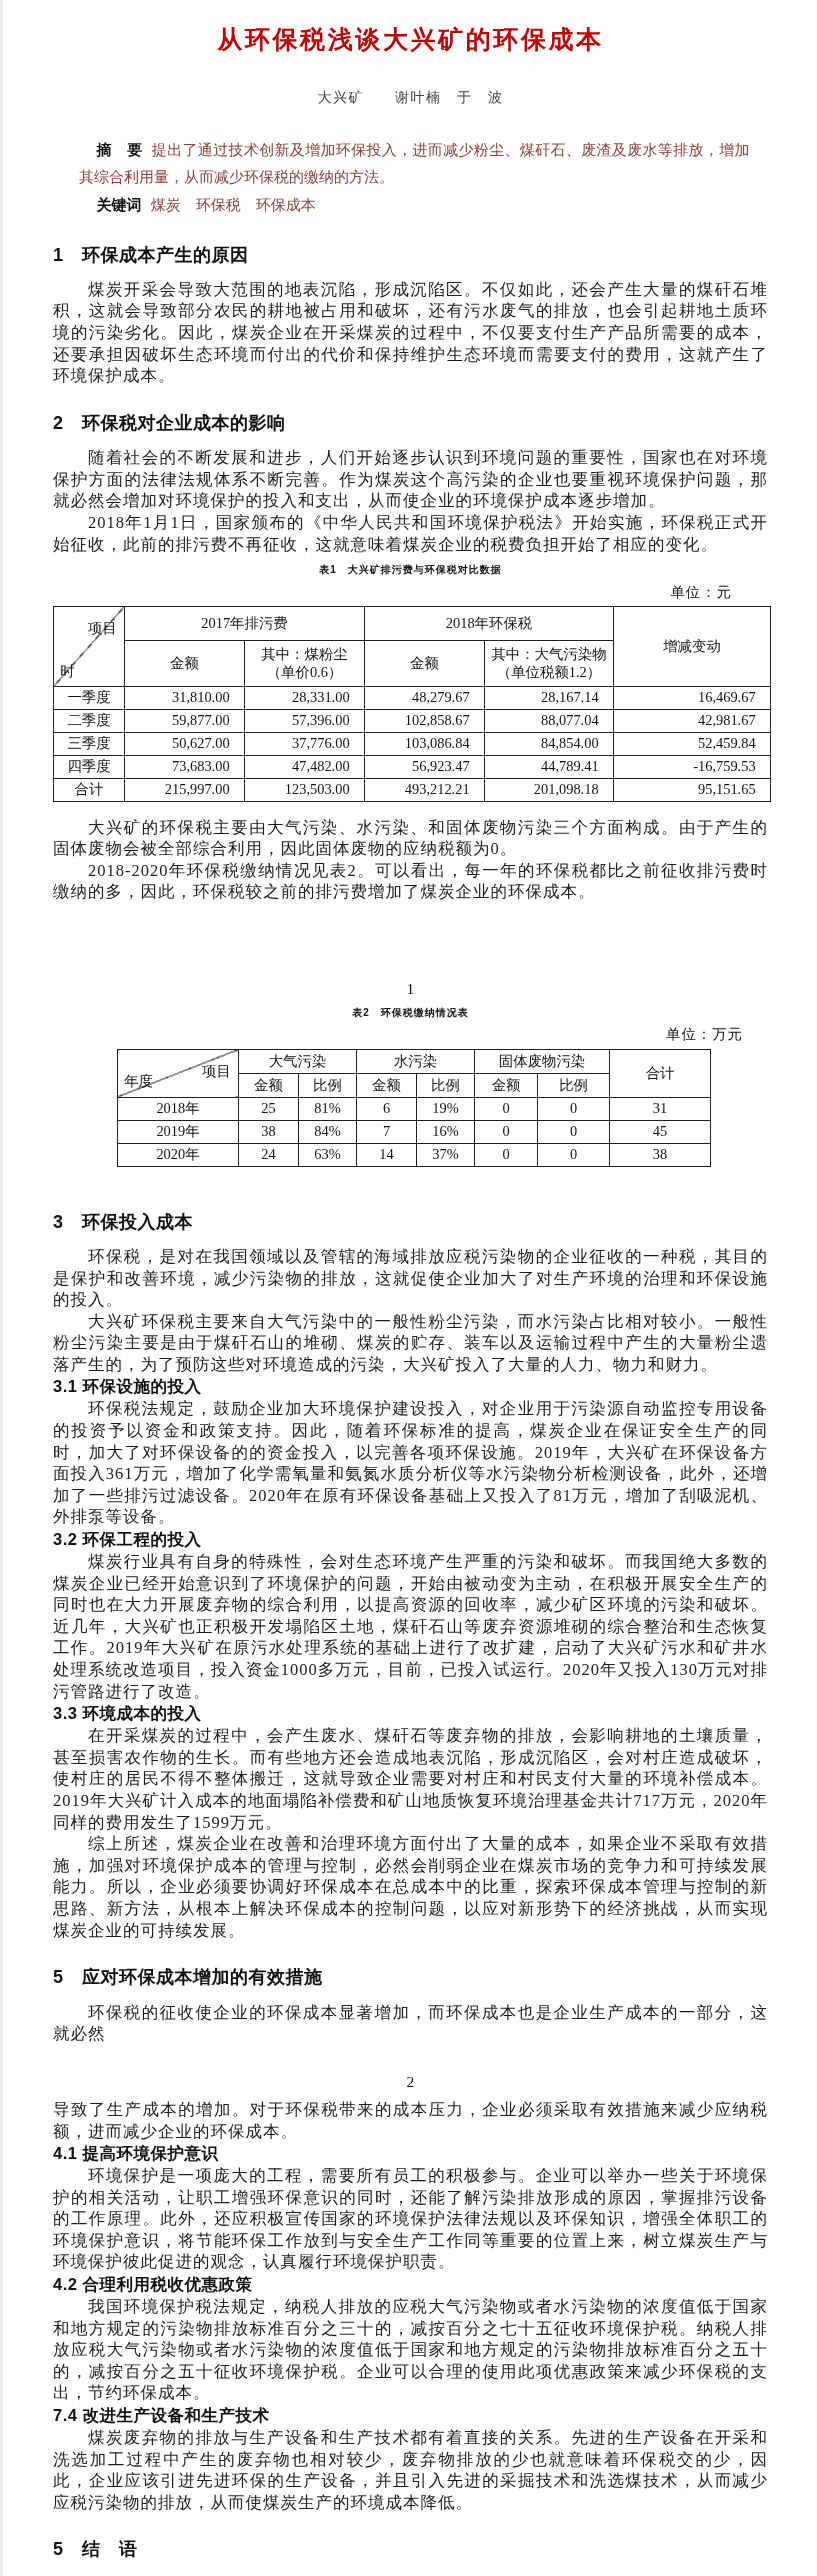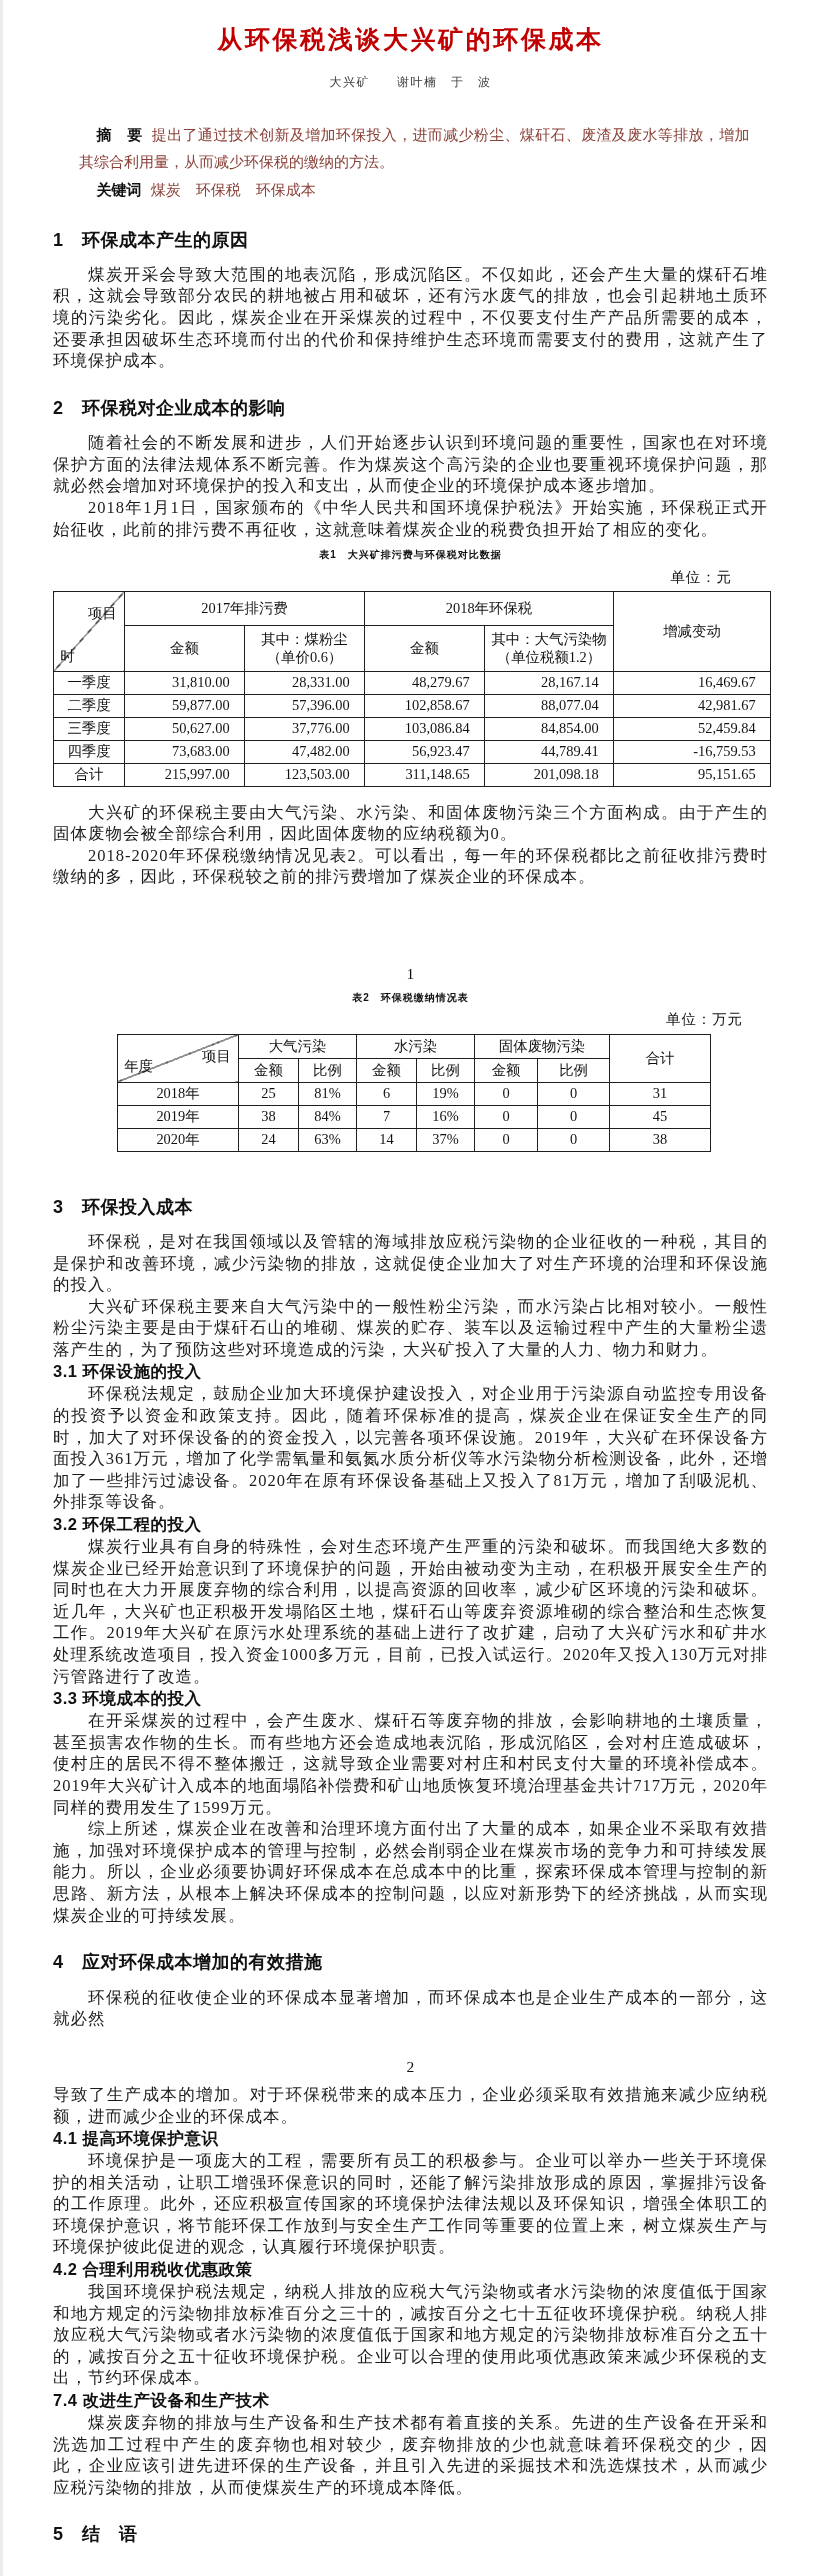--- a/index.html
+++ b/index.html
@@ -3,21 +3,21 @@
 <meta charset="utf-8">
 <style>
   html,body{margin:0;padding:0;background:#fff;}
   .page{position:relative;width:818px;height:2939px;background:#ffffff;overflow:hidden;
         font-family:"Liberation Serif","DejaVu Serif",serif;color:#1c1c1c;}
   .edge-left{position:absolute;left:0;top:0;bottom:0;width:2.6px;background:#ededed;}
   .content{position:absolute;top:0;left:53px;width:715px;}
 
   .doc-title{margin:24px 0 0;text-align:center;font-size:25px;line-height:32px;font-weight:bold;
              letter-spacing:2.6px;color:#c00000;}
-  .authors{margin-top:18px;text-align:center;font-size:12px;line-height:17.5px;color:#3d3d3d;letter-spacing:1.5px;}
+  .authors{margin-top:33px;text-align:center;font-size:14px;line-height:17.5px;color:#3d3d3d;letter-spacing:1.5px;}
 
   .abstract{margin:29px 18.5px 0 26px;font-size:15px;line-height:27px;color:#8a4038;text-align:justify;}
   .abstract p{margin:0;}
   .indent1{text-indent:17.5px;}
   .lbl{font-family:"Liberation Sans","DejaVu Sans",sans-serif;font-weight:bold;color:#111;margin-right:9.3px;}
   .keywords{margin-top:2.6px;}
 
   .h1{margin:24px 0 12.4px;font-family:"Liberation Sans","DejaVu Sans",sans-serif;font-size:18px;
       line-height:24px;font-weight:bold;letter-spacing:0.5px;color:#111;}
   .h1.mt-lg{margin-top:43px;}
@@ -151,21 +151,21 @@
           <td class="num">73,683.00</td>
           <td class="num">47,482.00</td>
           <td class="num">56,923.47</td>
           <td class="num">44,789.41</td>
           <td class="num">-16,759.53</td>
         </tr>
         <tr>
           <td>合计</td>
           <td class="num">215,997.00</td>
           <td class="num">123,503.00</td>
-          <td class="num">311,148.65</td>
+          <td class="num">493,212.21</td>
           <td class="num">201,098.18</td>
           <td class="num">95,151.65</td>
         </tr>
       </tbody>
     </table>
 
     <p class="body mt-table">大兴矿的环保税主要由大气污染、水污染、和固体废物污染三个方面构成。由于产生的固体废物会被全部综合利用，因此固体废物的应纳税额为0。</p>
     <p class="body">2018-2020年环保税缴纳情况见表2。可以看出，每一年的环保税都比之前征收排污费时缴纳的多，因此，环保税较之前的排污费增加了煤炭企业的环保成本。</p>
 
     <div class="pagenum pg1">1</div>
@@ -242,21 +242,21 @@
     <p class="body">环保税，是对在我国领域以及管辖的海域排放应税污染物的企业征收的一种税，其目的是保护和改善环境，减少污染物的排放，这就促使企业加大了对生产环境的治理和环保设施的投入。</p>
     <p class="body">大兴矿环保税主要来自大气污染中的一般性粉尘污染，而水污染占比相对较小。一般性粉尘污染主要是由于煤矸石山的堆砌、煤炭的贮存、装车以及运输过程中产生的大量粉尘遗落产生的，为了预防这些对环境造成的污染，大兴矿投入了大量的人力、物力和财力。</p>
     <h3 class="h2">3.1 环保设施的投入</h3>
     <p class="body">环保税法规定，鼓励企业加大环境保护建设投入，对企业用于污染源自动监控专用设备的投资予以资金和政策支持。因此，随着环保标准的提高，煤炭企业在保证安全生产的同时，加大了对环保设备的的资金投入，以完善各项环保设施。2019年，大兴矿在环保设备方面投入361万元，增加了化学需氧量和氨氮水质分析仪等水污染物分析检测设备，此外，还增加了一些排污过滤设备。2020年在原有环保设备基础上又投入了81万元，增加了刮吸泥机、外排泵等设备。</p>
     <h3 class="h2">3.2 环保工程的投入</h3>
     <p class="body">煤炭行业具有自身的特殊性，会对生态环境产生严重的污染和破坏。而我国绝大多数的煤炭企业已经开始意识到了环境保护的问题，开始由被动变为主动，在积极开展安全生产的同时也在大力开展废弃物的综合利用，以提高资源的回收率，减少矿区环境的污染和破坏。近几年，大兴矿也正积极开发塌陷区土地，煤矸石山等废弃资源堆砌的综合整治和生态恢复工作。2019年大兴矿在原污水处理系统的基础上进行了改扩建，启动了大兴矿污水和矿井水处理系统改造项目，投入资金1000多万元，目前，已投入试运行。2020年又投入130万元对排污管路进行了改造。</p>
     <h3 class="h2">3.3 环境成本的投入</h3>
     <p class="body">在开采煤炭的过程中，会产生废水、煤矸石等废弃物的排放，会影响耕地的土壤质量，甚至损害农作物的生长。而有些地方还会造成地表沉陷，形成沉陷区，会对村庄造成破坏，使村庄的居民不得不整体搬迁，这就导致企业需要对村庄和村民支付大量的环境补偿成本。2019年大兴矿计入成本的地面塌陷补偿费和矿山地质恢复环境治理基金共计717万元，2020年同样的费用发生了1599万元。</p>
     <p class="body">综上所述，煤炭企业在改善和治理环境方面付出了大量的成本，如果企业不采取有效措施，加强对环境保护成本的管理与控制，必然会削弱企业在煤炭市场的竞争力和可持续发展能力。所以，企业必须要协调好环保成本在总成本中的比重，探索环保成本管理与控制的新思路、新方法，从根本上解决环保成本的控制问题，以应对新形势下的经济挑战，从而实现煤炭企业的可持续发展。</p>
 
-    <h2 class="h1">4　应对环保成本增加的有效措施</h2>
+    <h2 class="h1">5　应对环保成本增加的有效措施</h2>
     <p class="body">环保税的征收使企业的环保成本显著增加，而环保成本也是企业生产成本的一部分，这就必然</p>
 
     <div class="pagenum pg2">2</div>
 
     <p class="body noindent">导致了生产成本的增加。对于环保税带来的成本压力，企业必须采取有效措施来减少应纳税额，进而减少企业的环保成本。</p>
     <h3 class="h2">4.1 提高环境保护意识</h3>
     <p class="body">环境保护是一项庞大的工程，需要所有员工的积极参与。企业可以举办一些关于环境保护的相关活动，让职工增强环保意识的同时，还能了解污染排放形成的原因，掌握排污设备的工作原理。此外，还应积极宣传国家的环境保护法律法规以及环保知识，增强全体职工的环境保护意识，将节能环保工作放到与安全生产工作同等重要的位置上来，树立煤炭生产与环境保护彼此促进的观念，认真履行环境保护职责。</p>
     <h3 class="h2">4.2 合理利用税收优惠政策</h3>
     <p class="body">我国环境保护税法规定，纳税人排放的应税大气污染物或者水污染物的浓度值低于国家和地方规定的污染物排放标准百分之三十的，减按百分之七十五征收环境保护税。纳税人排放应税大气污染物或者水污染物的浓度值低于国家和地方规定的污染物排放标准百分之五十的，减按百分之五十征收环境保护税。企业可以合理的使用此项优惠政策来减少环保税的支出，节约环保成本。</p>
     <h3 class="h2">7.4 改进生产设备和生产技术</h3>

